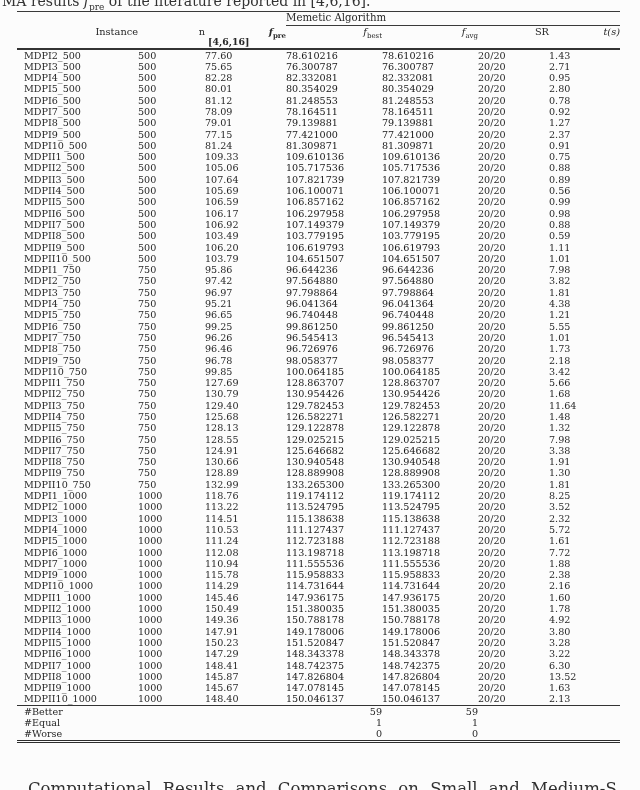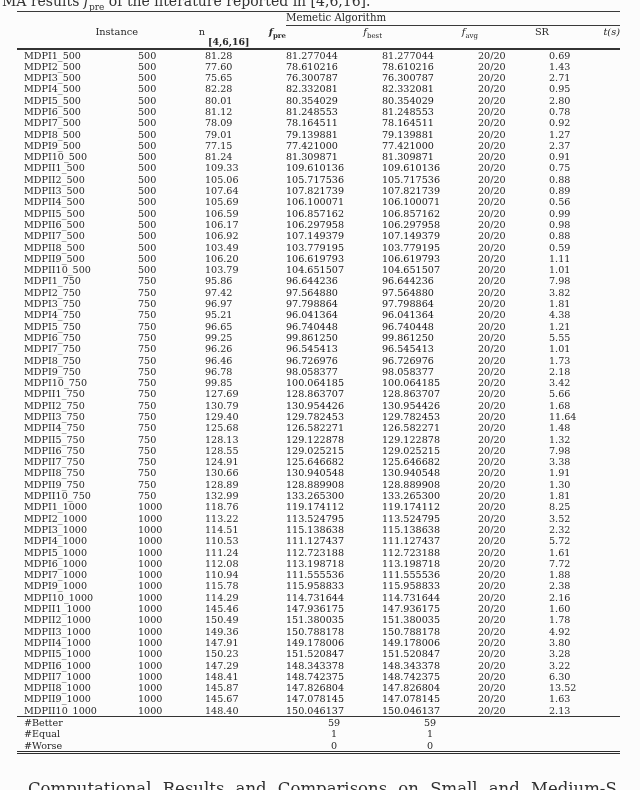--- a/index.html
+++ b/index.html
@@ -44,21 +44,21 @@
   }
   tr.colhead th { line-height: 11.5px; font-size: 9.8px; text-align: right; }
   tr.subhead th { line-height: 10.5px; font-size: 9.4px; border-bottom: 2.2px solid #333; font-weight: 600; }
 
   td.c1, th.c1 { padding-left: 7px; }
   th.fpre-h { padding-left: 9px; font-weight: bold; }
   th.refs-h { padding-left: 3px; }
 
   tbody tr:last-child td { border-bottom: 1.6px solid #333; }
   tfoot tr:last-child td { border-bottom: 3px double #2d2d2d; margin-left: 41px; }
-  td.ctr { text-align: center; }
+  td.ctr { text-align: right; }
   .b { font-weight: bold; color: #161616; }
 </style>
 </head>
 <body>
 
 <div class="page">
 
   <div class="caption-top"><span>MA results </span><i>f</i><sub>pre</sub><span> of the literature reported in [4,6,16].</span></div>
 
   <table class="results">
@@ -90,29 +90,20 @@
         <th></th>
         <th class="refs-h">[4,6,16]</th>
         <th></th>
         <th></th>
         <th></th>
         <th></th>
       </tr>
     </thead>
     <tbody>
         <tr>
-          <td class="c1">MDPI1_500</td>
-          <td>500</td>
-          <td>81.28</td>
-          <td>81.277044</td>
-          <td>81.277044</td>
-          <td>20/20</td>
-          <td>0.69</td>
-        </tr>
-        <tr>
           <td class="c1">MDPI2_500</td>
           <td>500</td>
           <td>77.60</td>
           <td class="b">78.610216</td>
           <td class="b">78.610216</td>
           <td>20/20</td>
           <td>1.43</td>
         </tr>
         <tr>
           <td class="c1">MDPI3_500</td>

